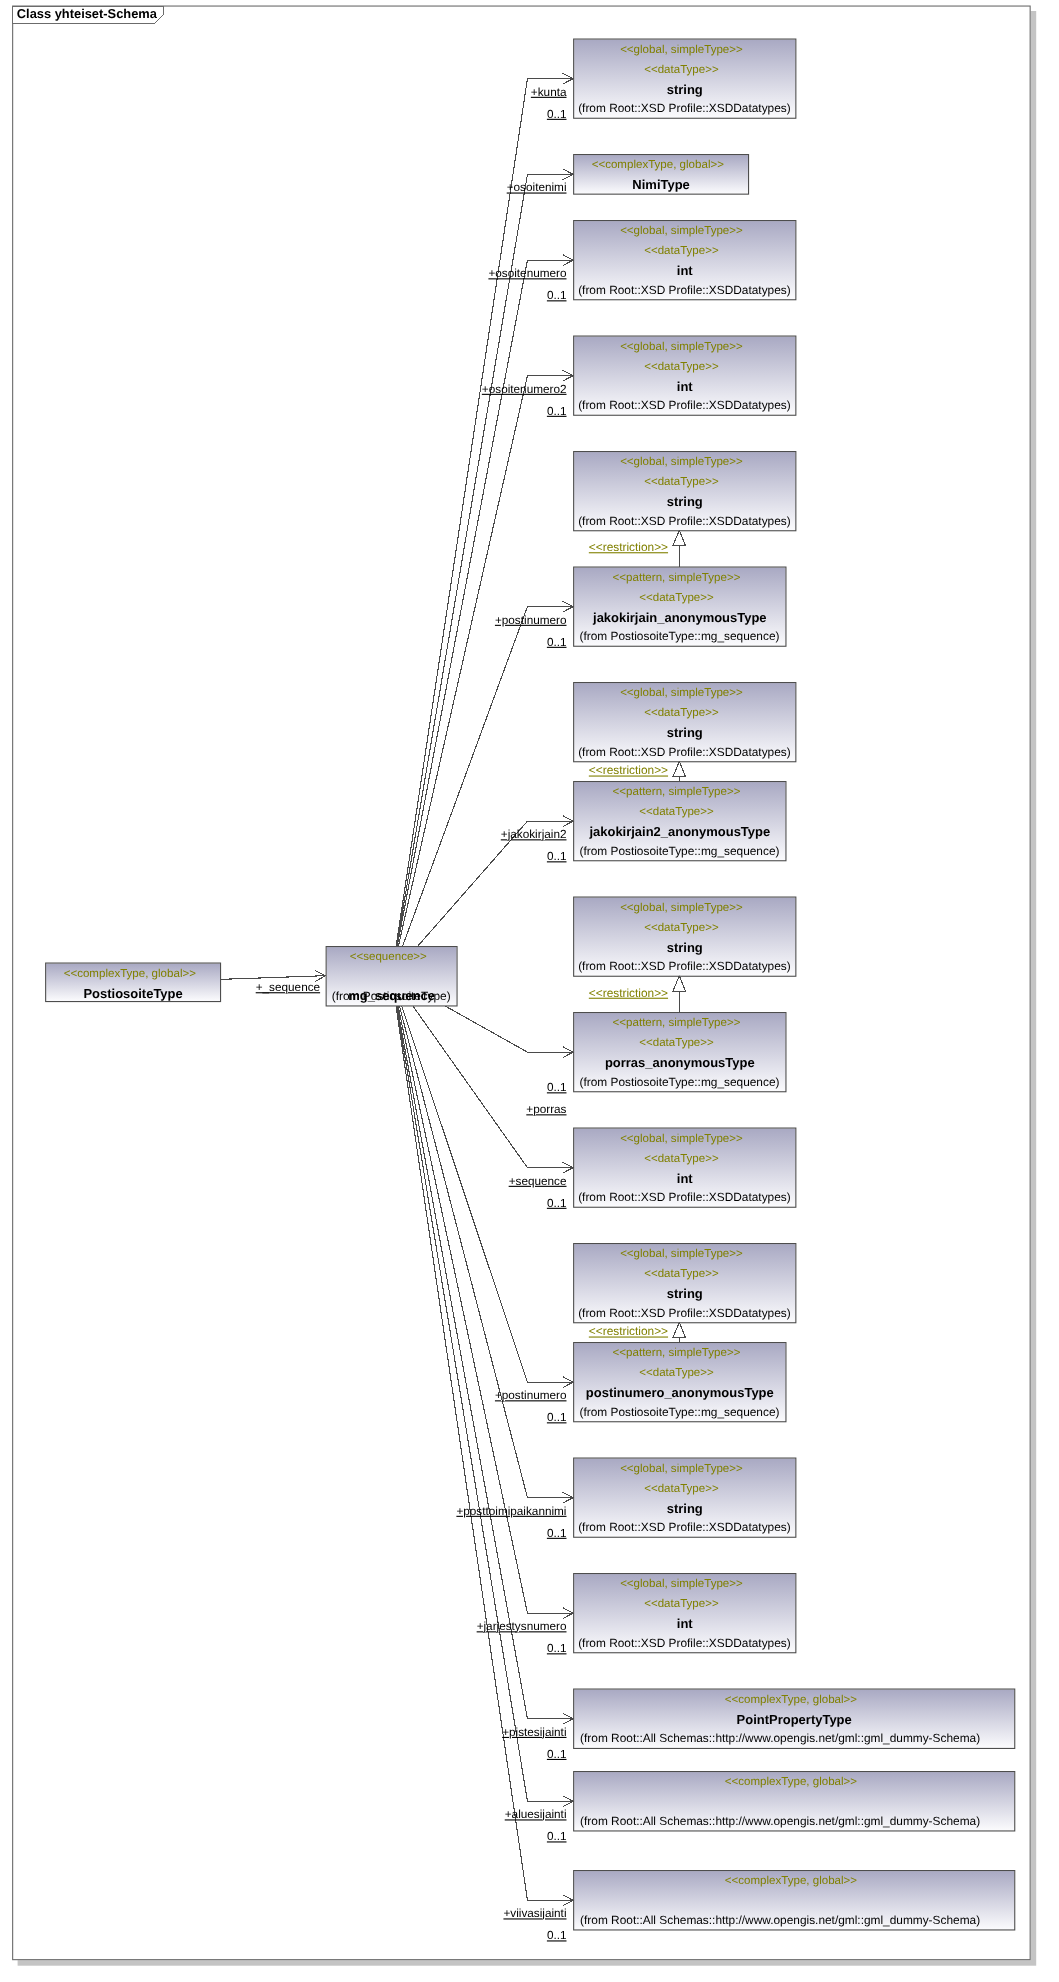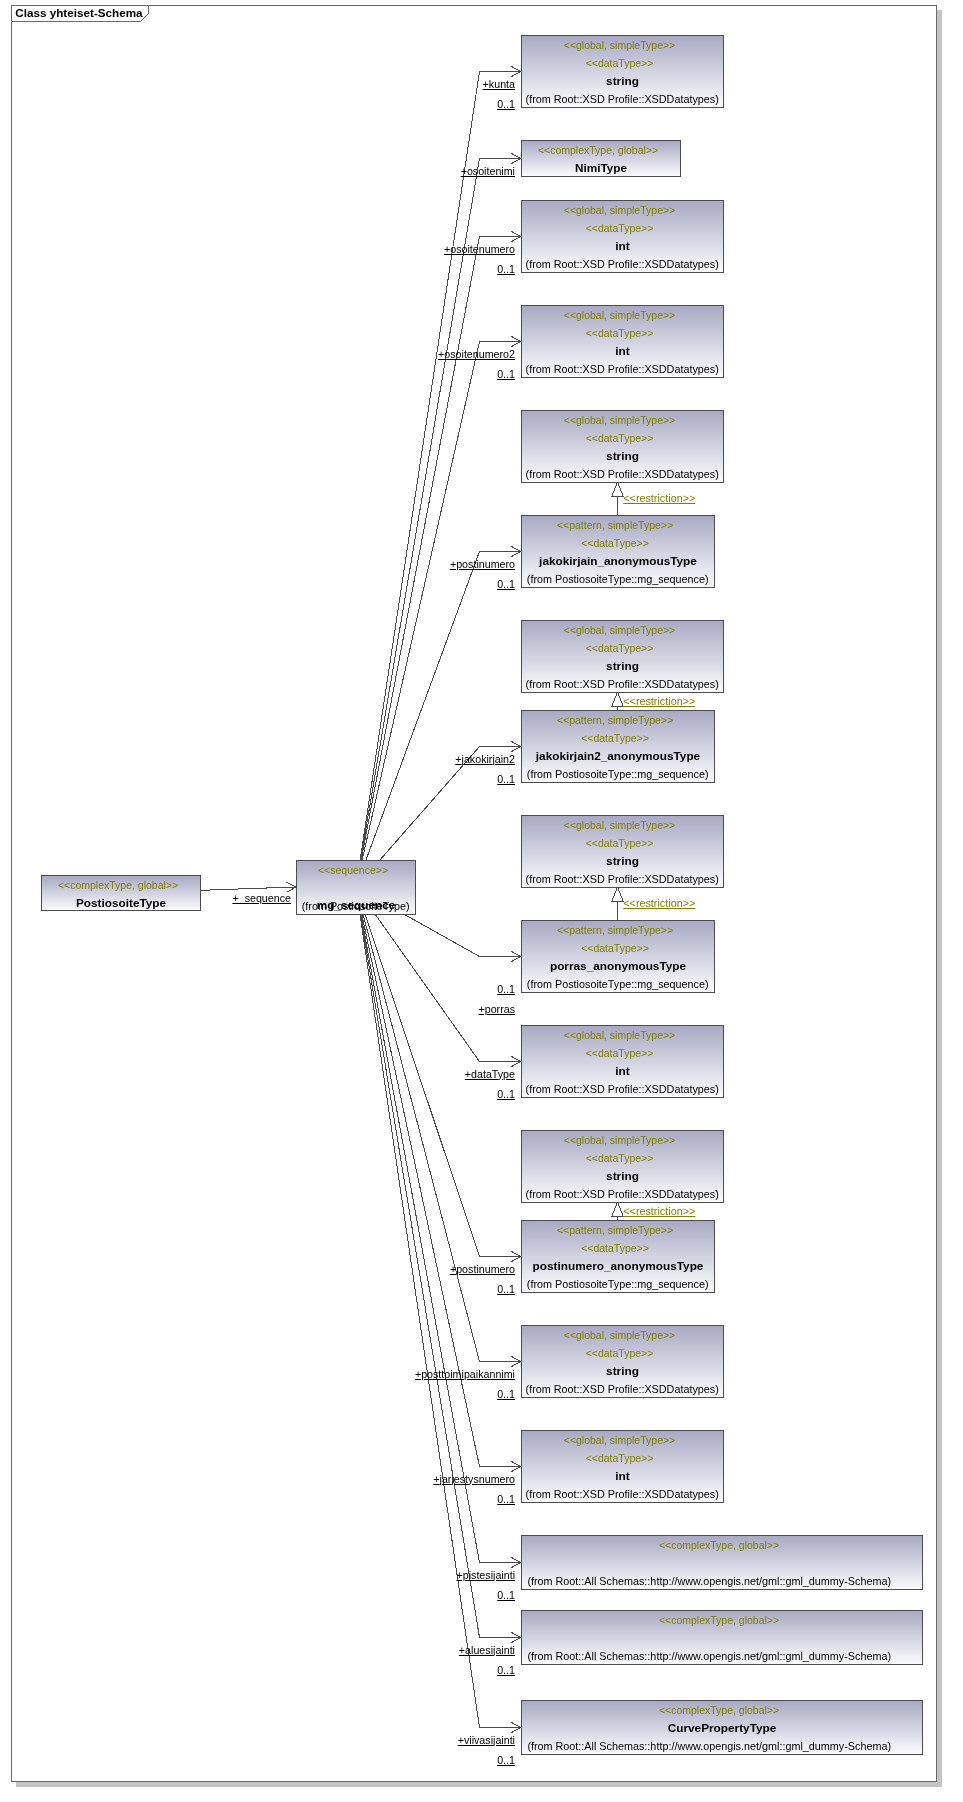--- a/index.html
+++ b/index.html
@@ -21,21 +21,21 @@
         line-height:18px;height:18px;box-sizing:border-box;}
   .stereo{color:#808000;font-size:10.5px;padding-right:6px;}
   .nm{color:#000;font-size:11.8px;font-weight:bold;padding-right:0;}
   .frm{color:#000;font-size:10.8px;padding-right:0.6px;}
   .frmwide{padding-right:25.6px;}
   #conns{position:absolute;left:0;top:0;shape-rendering:crispEdges;}
   #conns polyline,#conns line,#conns path{fill:none;stroke:#4a4a4a;stroke-width:1;}
   #conns .gen-tri{fill:#ffffff;}
   .role,.mult,.gen-label{position:absolute;white-space:nowrap;color:#000;line-height:13px;text-decoration:underline;}
   .role,.mult{text-align:right;font-size:10.7px;}
-  .gen-label{color:#808000;text-align:right;font-size:10.8px;}
+  .gen-label{color:#808000;text-align:left;font-size:10.8px;}
 </style>
 </head>
 <body>
 
 <div id="canvas">
 <div class="frame"></div>
 <div class="tab">
   <svg width="145" height="22" viewBox="0 0 145 22" shape-rendering="crispEdges">
         <path d="M0.5 0.5 H137.5 V8.4 L129.5 16.4 H0.5 Z" fill="#ffffff" stroke="#6b6b6b" stroke-width="1"></path>
       </svg>
@@ -164,29 +164,29 @@
 <div class="line frm" style="top:54px">(from Root::XSD Profile::XSDDatatypes)</div>
 </div>
 <div class="node" style="left:521.0px;top:1430px;width:203.0px;height:72.5px;">
 <div class="line stereo" style="top:0px">&lt;&lt;global, simpleType&gt;&gt;</div>
 <div class="line stereo" style="top:18px">&lt;&lt;dataType&gt;&gt;</div>
 <div class="line nm" style="top:36px">int</div>
 <div class="line frm" style="top:54px">(from Root::XSD Profile::XSDDatatypes)</div>
 </div>
 <div class="node" style="left:521.0px;top:1535px;width:402.0px;height:54.5px;">
 <div class="line stereo" style="top:0px">&lt;&lt;complexType, global&gt;&gt;</div>
+<div class="line nm" style="top:18px">PointPropertyType</div>
 <div class="line frm frmwide" style="top:36px">(from Root::All Schemas::http://www.opengis.net/gml::gml_dummy-Schema)</div>
 </div>
 <div class="node" style="left:521.0px;top:1610px;width:402.0px;height:54.5px;">
 <div class="line stereo" style="top:0px">&lt;&lt;complexType, global&gt;&gt;</div>
 <div class="line frm frmwide" style="top:36px">(from Root::All Schemas::http://www.opengis.net/gml::gml_dummy-Schema)</div>
 </div>
 <div class="node" style="left:521.0px;top:1700px;width:402.0px;height:54.5px;">
 <div class="line stereo" style="top:0px">&lt;&lt;complexType, global&gt;&gt;</div>
-<div class="line nm" style="top:18px">CurvePropertyType</div>
 <div class="line frm frmwide" style="top:36px">(from Root::All Schemas::http://www.opengis.net/gml::gml_dummy-Schema)</div>
 </div>
 <div class="node" style="left:41px;top:874.5px;width:160px;height:36.5px;">
 <div class="line stereo" style="top:0px">&lt;&lt;complexType, global&gt;&gt;</div>
 <div class="line nm" style="top:18px">PostiosoiteType</div>
 </div>
 <div class="node" style="left:296px;top:860px;width:120px;height:54.5px;">
 <div class="line stereo" style="top:0px">&lt;&lt;sequence&gt;&gt;</div>
 <div class="line nm" style="top:35px">mg_sequence</div>
 <div class="line frm" style="top:36px">(from PostiosoiteType)</div>
@@ -197,21 +197,21 @@
 <div class="role" style="left:301px;top:242.5px;width:214px;">+osoitenumero</div>
 <div class="mult" style="left:301px;top:262.7px;width:214px;">0..1</div>
 <div class="role" style="left:301px;top:347.5px;width:214px;">+osoitenumero2</div>
 <div class="mult" style="left:301px;top:367.7px;width:214px;">0..1</div>
 <div class="role" style="left:301px;top:557.5px;width:214px;">+postinumero</div>
 <div class="mult" style="left:301px;top:577.7px;width:214px;">0..1</div>
 <div class="role" style="left:301px;top:752.5px;width:214px;">+jakokirjain2</div>
 <div class="mult" style="left:301px;top:772.7px;width:214px;">0..1</div>
 <div class="role" style="left:301px;top:962.5px;width:214px;margin-top:40px;">+porras</div>
 <div class="mult" style="left:301px;top:982.7px;width:214px;">0..1</div>
-<div class="role" style="left:301px;top:1067.5px;width:214px;">+dataType</div>
+<div class="role" style="left:301px;top:1067.5px;width:214px;">+sequence</div>
 <div class="mult" style="left:301px;top:1087.7px;width:214px;">0..1</div>
 <div class="role" style="left:301px;top:1262.5px;width:214px;">+postinumero</div>
 <div class="mult" style="left:301px;top:1282.7px;width:214px;">0..1</div>
 <div class="role" style="left:301px;top:1367.5px;width:214px;">+posttoimipaikannimi</div>
 <div class="mult" style="left:301px;top:1387.7px;width:214px;">0..1</div>
 <div class="role" style="left:301px;top:1472.5px;width:214px;">+jarjestysnumero</div>
 <div class="mult" style="left:301px;top:1492.7px;width:214px;">0..1</div>
 <div class="role" style="left:301px;top:1568.5px;width:214px;">+pistesijainti</div>
 <div class="mult" style="left:301px;top:1588.7px;width:214px;">0..1</div>
 <div class="role" style="left:301px;top:1643.5px;width:214px;">+aluesijainti</div>

